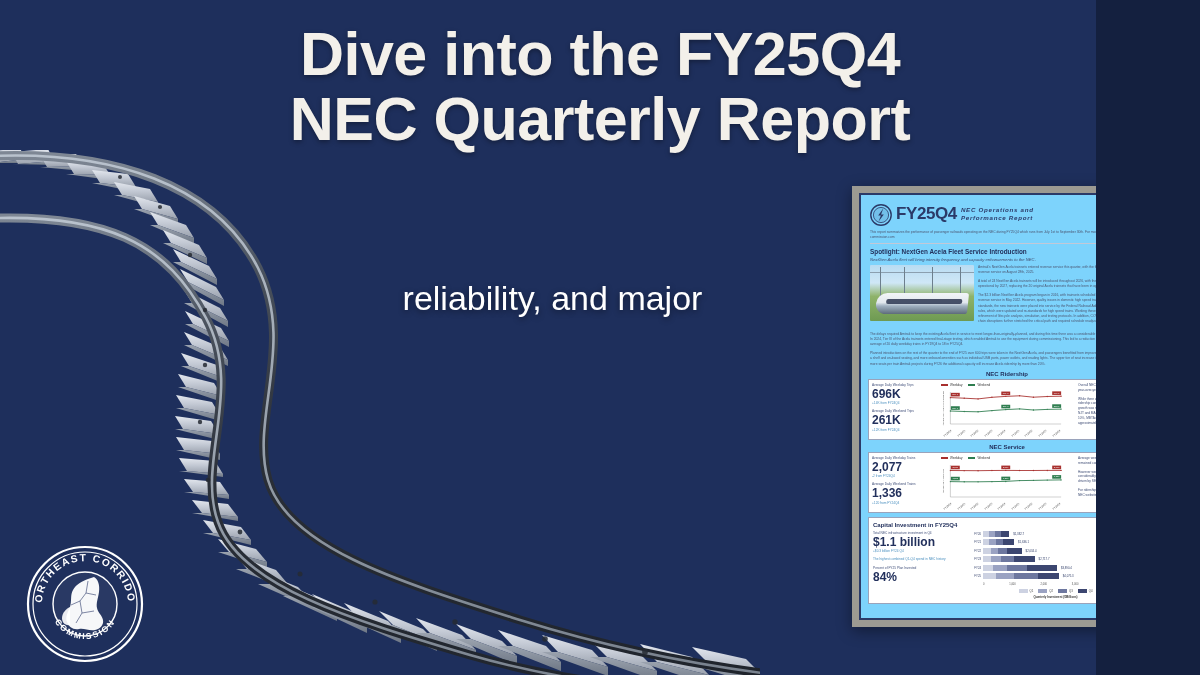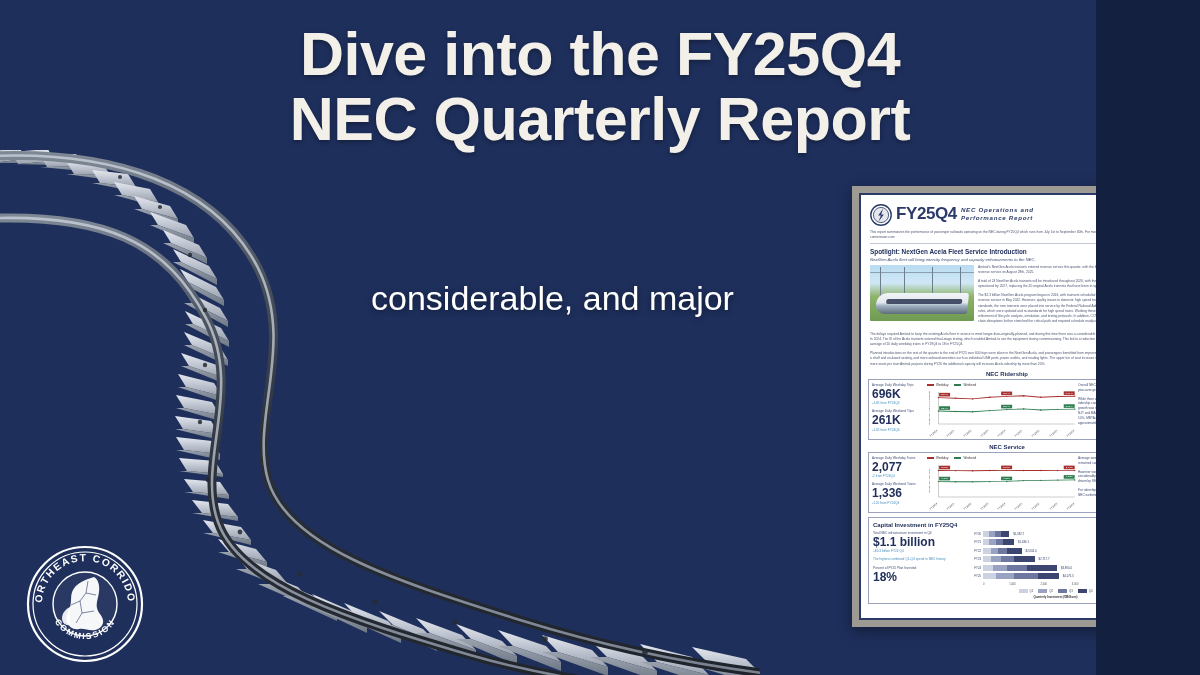--- a/index.html
+++ b/index.html
@@ -44,21 +44,21 @@
   
   #report-frame{
     position:absolute;left:852px;top:186px;width:310px;height:441px;
     background:#9c9a92;
     box-shadow:0 4px 14px rgba(0,0,0,.4);
     padding:7px;box-sizing:border-box;
   }
   #report-inner{
     width:100%;height:100%;box-sizing:border-box;
     border:2px solid #2b3a68;
-    background:#ffffff;
+    background:#7dd3fc;
     padding:4px 5px;
     overflow:hidden;
     position:relative;
   }
 
   
   .rpt-head{display:flex;align-items:flex-start;gap:4px;padding:5px 4px 2px 4px;}
   .rpt-logo{flex:0 0 auto;}
   .rpt-fy{
     font-size:17px;font-weight:bold;color:#2b3a68;letter-spacing:-.4px;
@@ -103,21 +103,21 @@
   .rpt-para-wide{font-size:3.3px;color:#4b5570;line-height:1.55;padding:4px 4px 0 4px;}
   .rpt-para-wide p{margin:0 0 4px 0;}
 
   
   .sec-title{
     text-align:center;font-size:6px;font-weight:bold;color:#22305c;
     margin:4px 0 2px 0;
   }
   .sec-box{
     border:1px solid #9aa3bb;background:#fff;
-    display:flex;gap:1px;padding:3px;margin:0 2px;
+    display:flex;gap:15px;padding:3px;margin:0 2px;
   }
   .sec-stats{flex:0 0 54px;}
   .stat-lbl{font-size:3.2px;color:#41507a;line-height:1.35;}
   .stat-big{font-size:12px;font-weight:bold;color:#22305c;line-height:1.1;margin:1px 0 0 0;}
   .stat-delta{font-size:3.2px;color:#4a8fbf;margin-bottom:4px;}
   .sec-chart{flex:1;position:relative;}
   .sec-note{flex:0 0 64px;font-size:3.2px;color:#3f4d75;line-height:1.55;}
   .sec-note p{margin:0 0 4px 0;}
 
   .legend{display:flex;gap:6px;font-size:3px;color:#333;margin-bottom:1px;}
@@ -316,21 +316,21 @@
       <circle cx="645" cy="502" r="2.9"></circle>
     </g>
   </svg>
 
   <div id="headline">
     <span class="ln">Dive into the FY25Q4</span>
     <span class="ln">NEC Quarterly Report</span>
   </div>
 
   <div id="subtitle">
-    <span class="ln">considerable, and major</span>
+    <span class="ln">reliability, and major</span>
   </div>
 
   <svg id="seal" viewBox="0 0 118 118">
     <defs>
       <path id="arcTop" d="M 16,59 A 43,43 0 0 1 102,59"></path>
       <path id="arcBot" d="M 24,59 A 35,35 0 0 0 94,59"></path>
     </defs>
     <circle cx="59" cy="59" r="57" fill="none" stroke="#ffffff" stroke-width="2.2"></circle>
     <circle cx="59" cy="59" r="52" fill="none" stroke="#ffffff" stroke-width="1.2"></circle>
     <circle cx="59" cy="59" r="33" fill="#ffffff" opacity="0.05"></circle>
@@ -571,21 +571,21 @@
 
       <div class="cap-box">
         <div class="cap-title">Capital Investment in FY25Q4</div>
         <div class="cap-body">
           <div class="cap-left">
             <div class="stat-lbl">Total NEC infrastructure investment in Q4</div>
             <div class="stat-big">$1.1 billion</div>
             <div class="stat-delta">+$0.3 billion FY24 Q4</div>
             <div class="cap-note">The highest combined Q1-Q4 spend in NEC history</div>
             <div class="stat-lbl">Percent of FY25 Plan Invested</div>
-            <div class="stat-big">18%</div>
+            <div class="stat-big">84%</div>
           </div>
           <div class="cap-right">
             <div>
                 <div class="barrow">
                   <span class="fy">FY20</span>
                   <div class="barstack">
                     <i style="width: 6.27px; background: rgb(205, 210, 226);"></i>
                     <i style="width: 6.08px; background: rgb(154, 162, 194);"></i>
                     <i style="width: 5.7px; background: rgb(109, 119, 159);"></i>
                     <i style="width: 8.208px; background: rgb(60, 70, 112);"></i>

